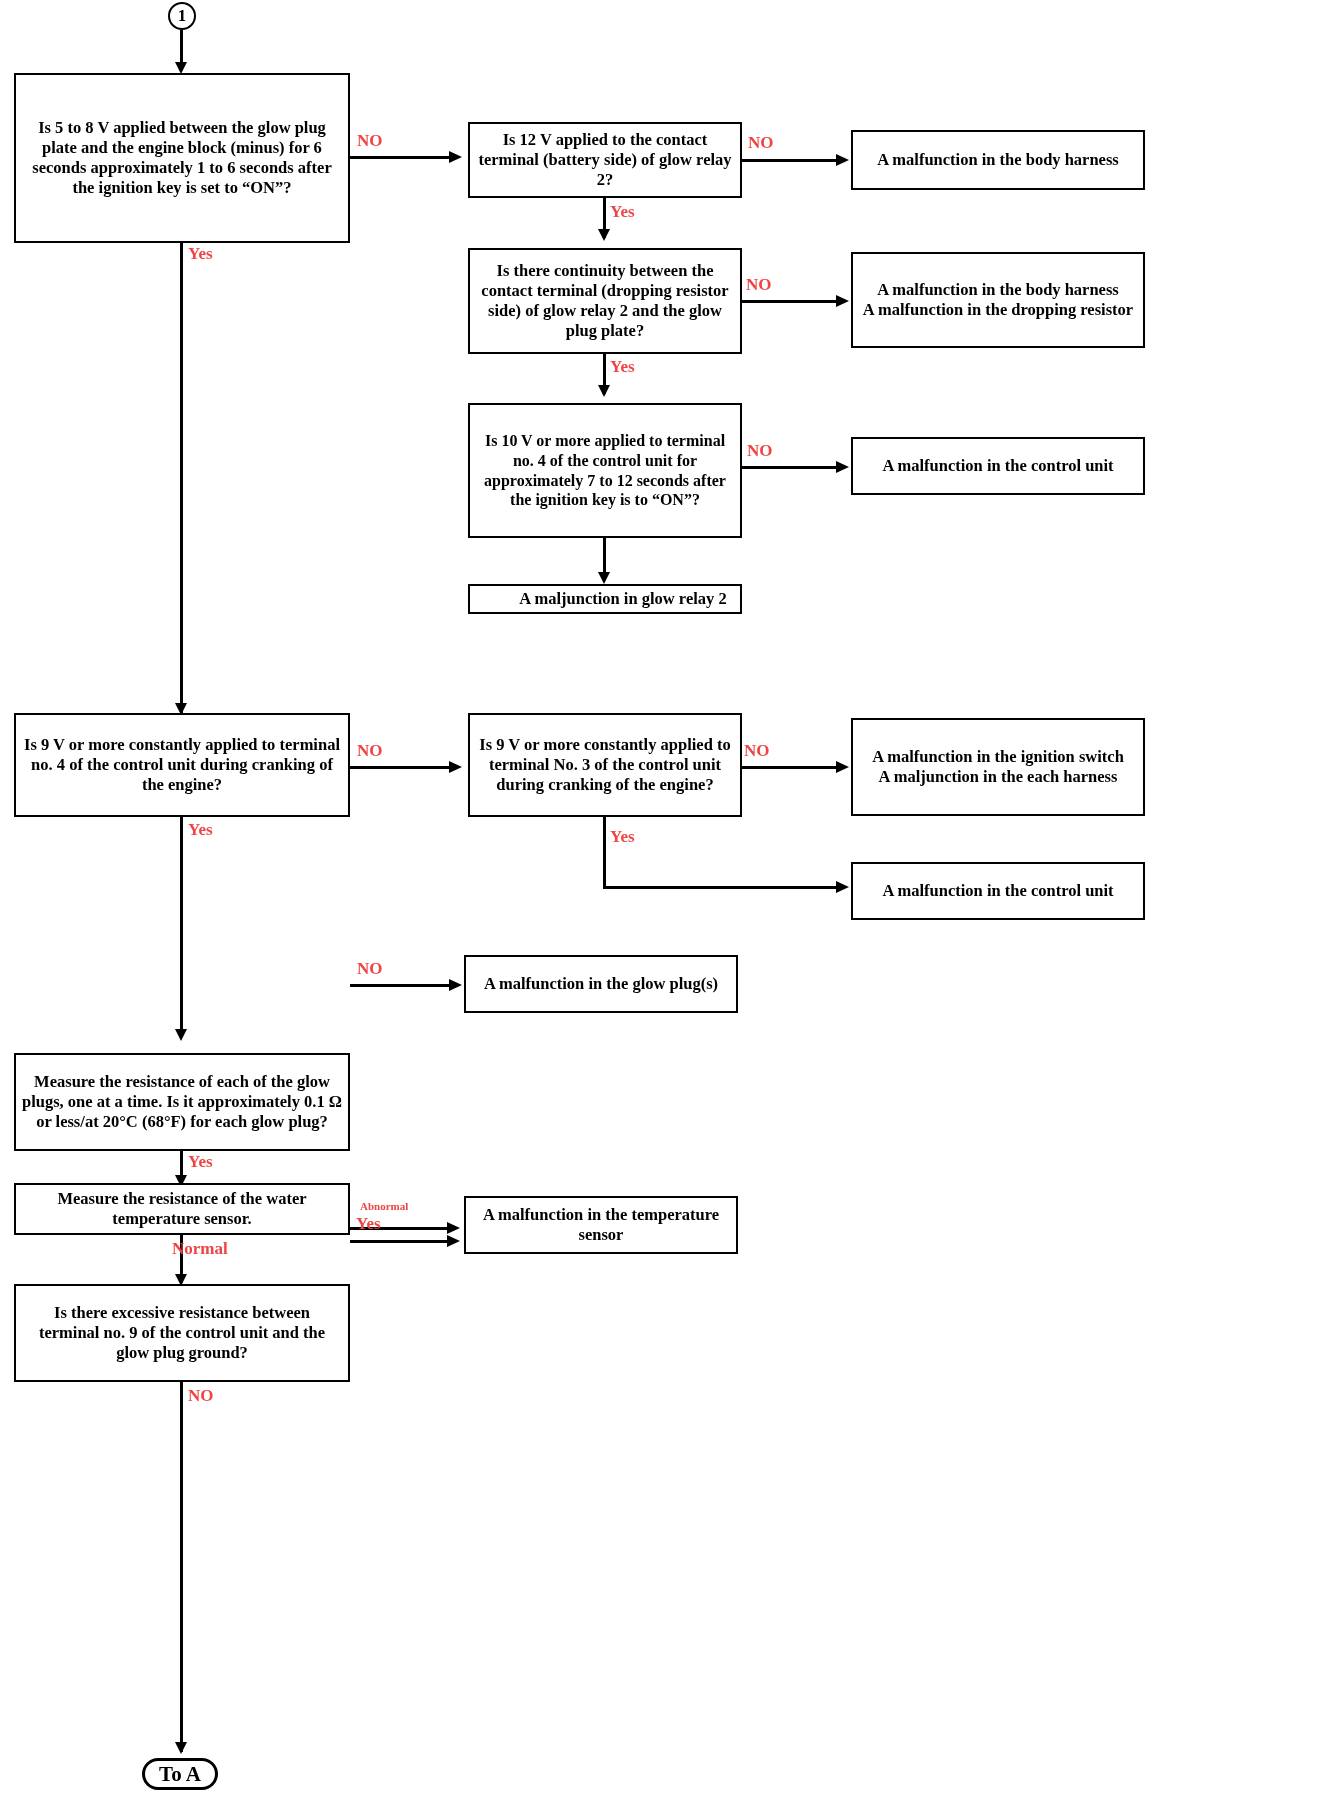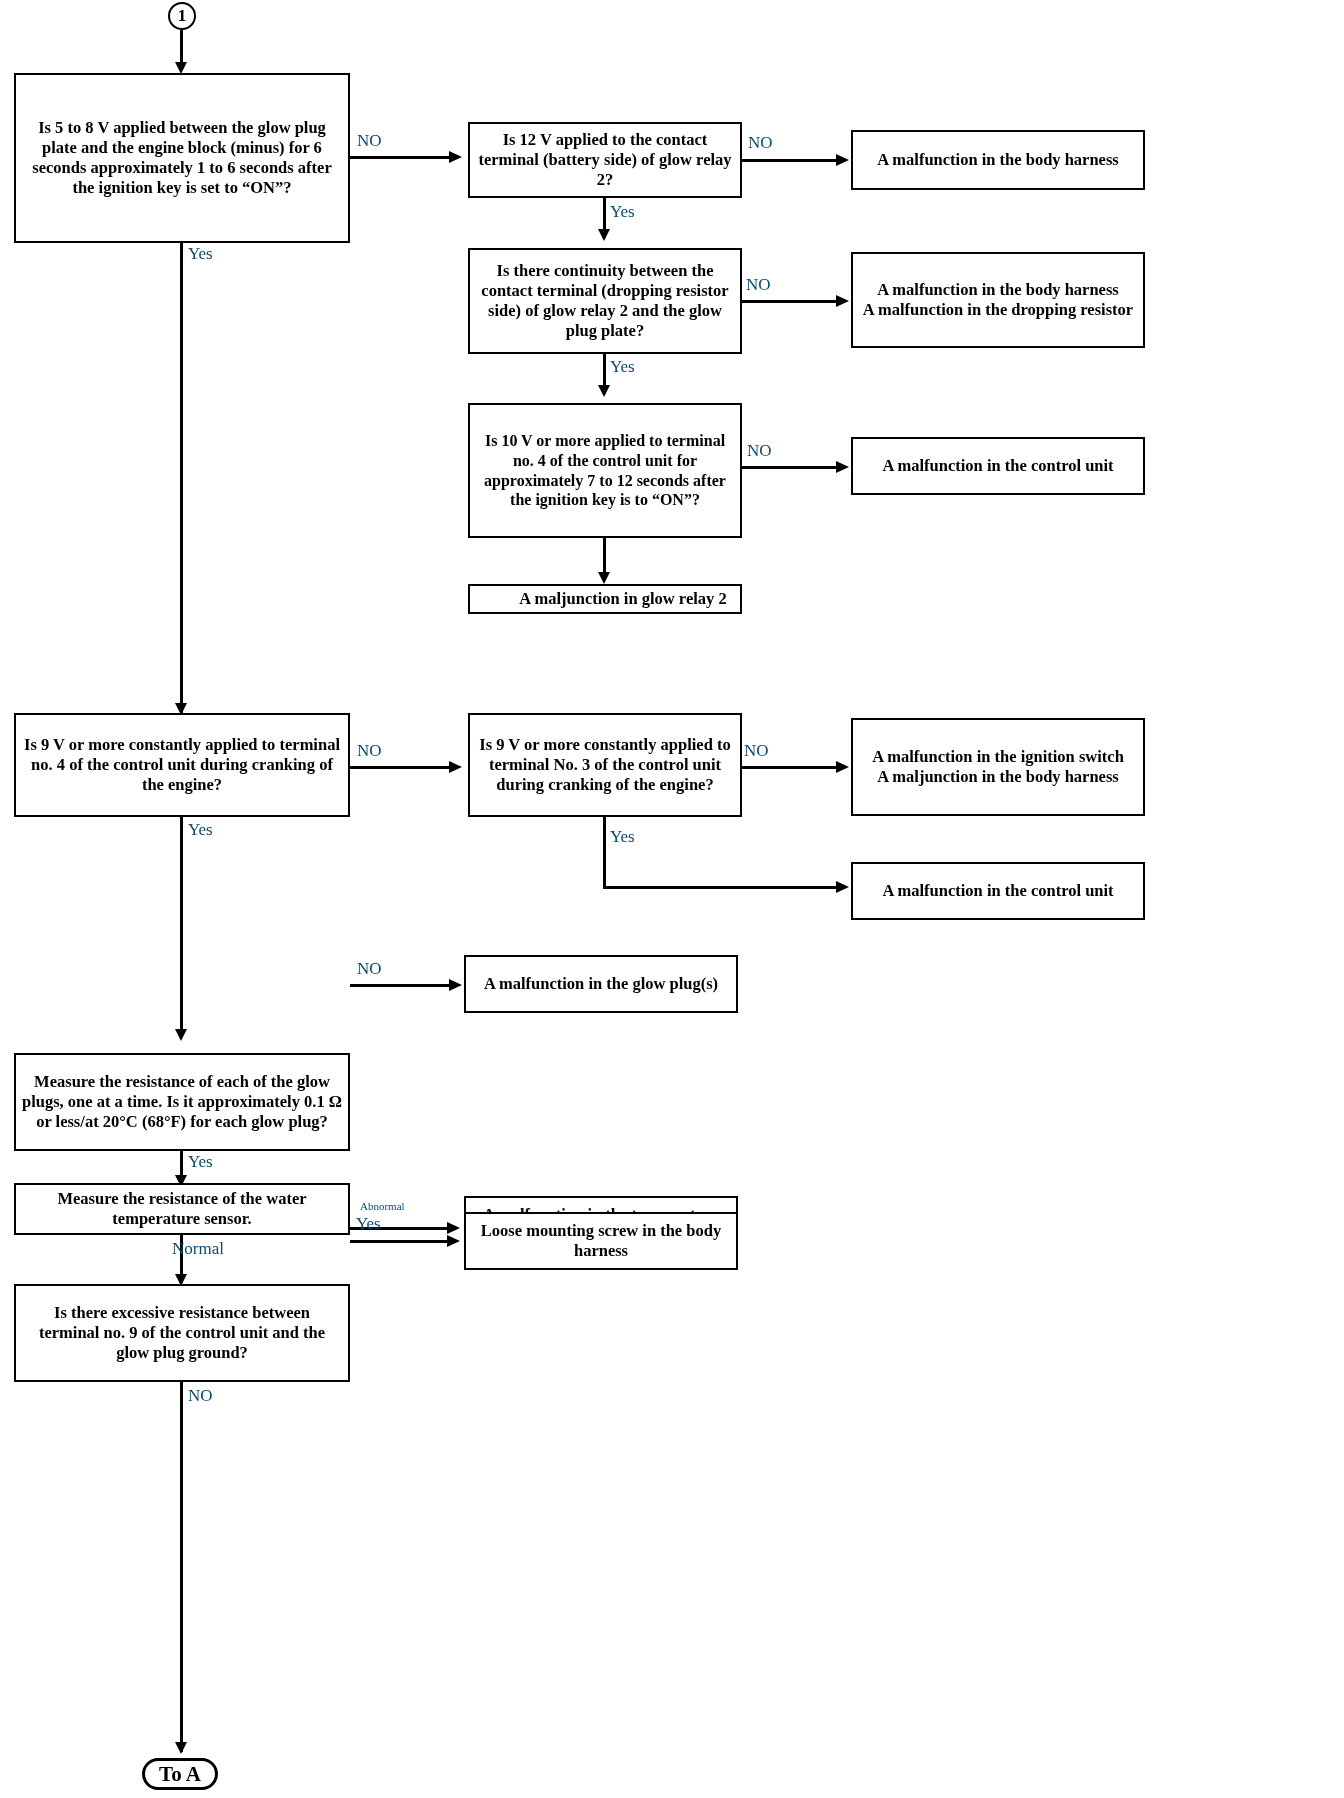--- a/index.html
+++ b/index.html
@@ -21,21 +21,21 @@
 
   
   .vline{position:absolute;width:3px;background:#000;}
   .hline{position:absolute;height:3px;background:#000;}
 
   .arrow-d{position:absolute;width:0;height:0;border-left:6px solid transparent;
            border-right:6px solid transparent;border-top:12px solid #000;}
   .arrow-r{position:absolute;width:0;height:0;border-top:6px solid transparent;
            border-bottom:6px solid transparent;border-left:13px solid #000;}
 
-  .lbl{position:absolute;font-weight:normal;color:#0c4a6e;white-space:nowrap;}
+  .lbl{position:absolute;font-weight:bold;color:#ef4444;white-space:nowrap;}
 </style>
 </head>
 <body>
 
 <div id="page">
 
   <div class="circ" style="left:168px;top:2px;width:28px;height:28px;font-size:17px;">
     <span>1</span>
   </div>
   <div class="vline" style="left:180px;top:30px;height:40px;"></div>
@@ -125,21 +125,21 @@
   <div class="arrow-r" style="left:836px;top:761px;"></div>
   <div class="lbl" style="left:744px;top:741px;font-size:17px;">NO</div>
 
   <div class="vline" style="left:603px;top:817px;height:72px;"></div>
   <div class="hline" style="left:603px;top:886px;width:241px;"></div>
   <div class="arrow-r" style="left:836px;top:881px;"></div>
   <div class="lbl" style="left:610px;top:827px;font-size:17px;">Yes</div>
 
   <div class="box" style="left:851px;top:718px;width:294px;height:98px;font-size:16.5px;white-space:pre-line;">
     <span>A malfunction in the ignition switch
-A maljunction in the body harness</span>
+A maljunction in the each harness</span>
   </div>
 
   <div class="box" style="left:851px;top:862px;width:294px;height:58px;font-size:16.5px;">
     <span>A malfunction in the control unit</span>
   </div>
 
   <div class="box" style="left: 14px; top: 1053px; width: 336px; height: 98px; font-size: 16.5px;">
     <span>Measure the resistance of each of the glow plugs, one at a time. Is it approximately 0.1 Ω or less/at 20°C (68°F) for each glow plug?</span>
   </div>
 
@@ -179,21 +179,18 @@
 
   <div class="hline" style="left:350px;top:1241px;width:0;"></div>
   <div class="hline" style="left:350px;top:1240px;width:98px;"></div>
   <div class="arrow-r" style="left:447px;top:1235px;"></div>
   <div class="lbl" style="left: 356px; top: 1214px; font-size: 17px;">Yes</div>
 
   <div class="vline" style="left:180px;top:1382px;height:370px;"></div>
   <div class="arrow-d" style="left:175px;top:1742px;"></div>
   <div class="lbl" style="left:188px;top:1386px;font-size:17px;">NO</div>
 
-  <div class="box" style="left:464px;top:1212px;width:274px;height:58px;font-size:16.5px;">
-    <span>Loose mounting screw in the body harness</span>
-  </div>
 
   <div class="term" style="left:142px;top:1758px;width:76px;height:32px;font-size:21px;">
     <span>To A</span>
   </div>
 
 </div>
 
 </body></html>

